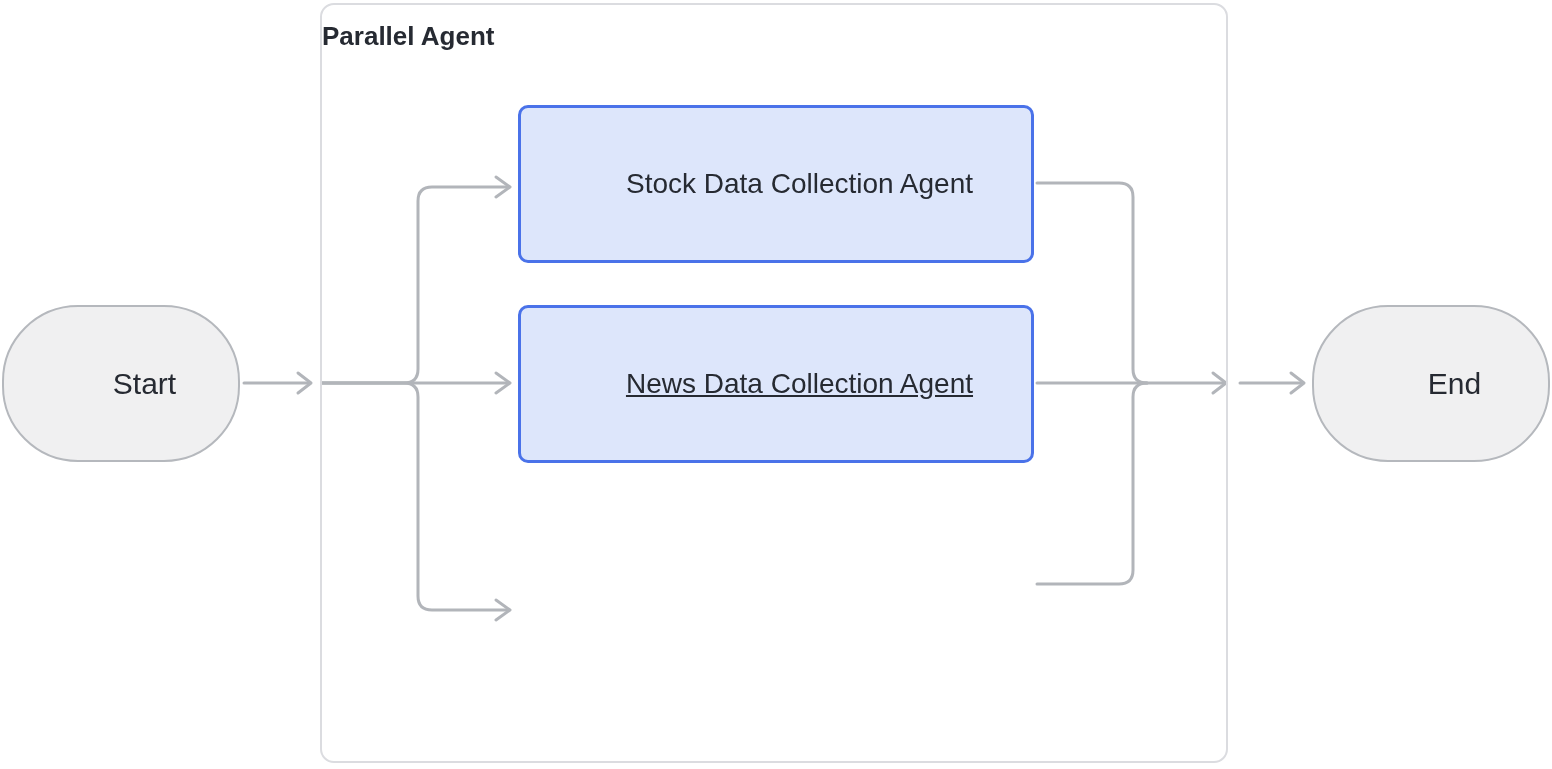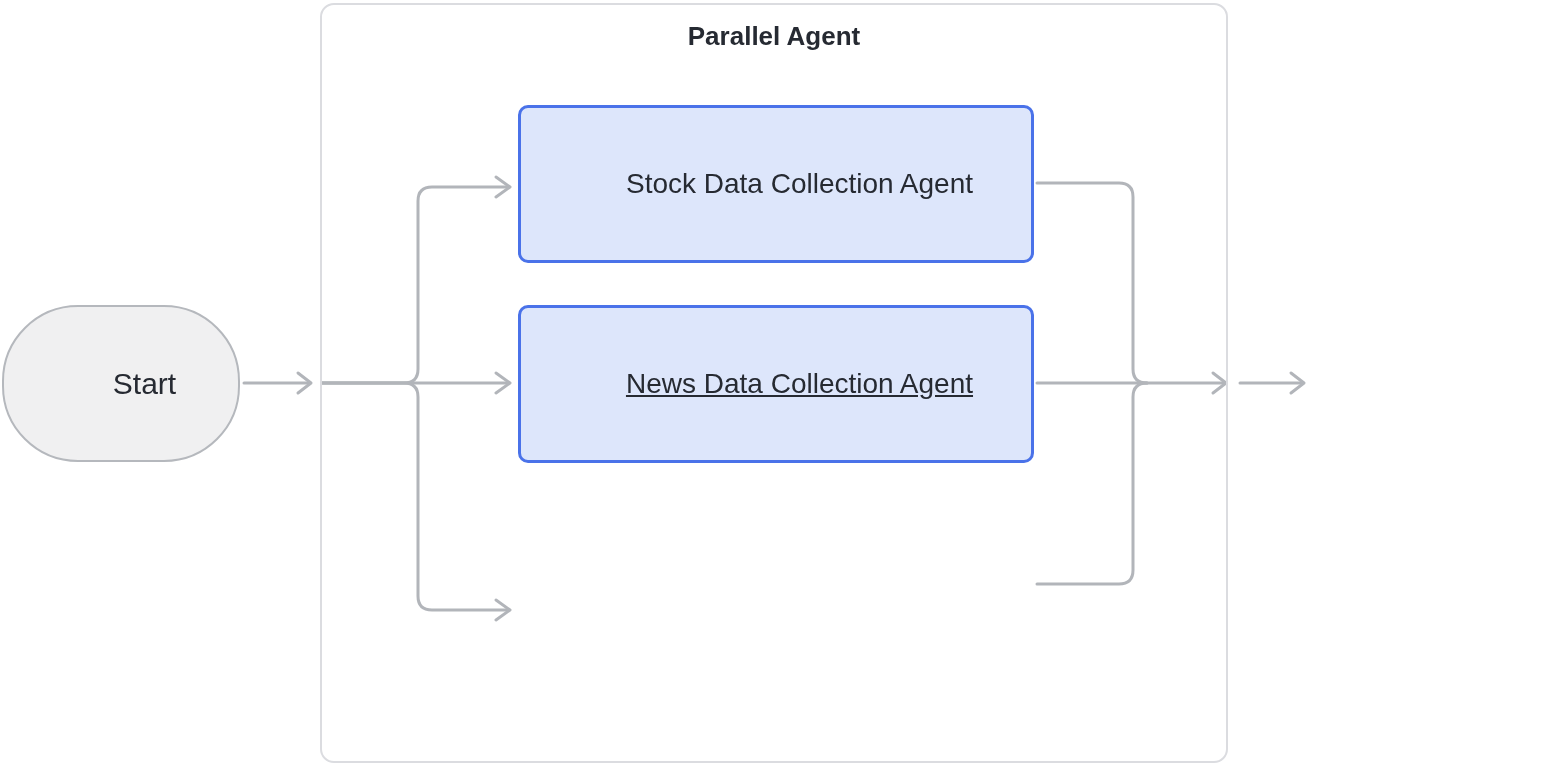--- a/index.html
+++ b/index.html
@@ -26,21 +26,21 @@
   }
   .start-node{left:2px;top:305px;}
   .end-node{left:1312px;top:305px;}
   .group{
     position:absolute;left:320px;top:3px;width:908px;height:760px;
     box-sizing:border-box;background:transparent;
     border:2px solid var(--group-border,#dbdce0);
     border-radius:14px;
   }
   .group-title{
-    margin-top:16px;text-align:center;
+    margin-top:16px;
     font-size:26px;font-weight:700;color:var(--text,#22262d);
   }
   .agent{
     left:518px;width:516px;height:158px;
     background:var(--agent-fill,#dde6fb);
     border:3px solid var(--agent-border,#4a72e9);
     border-radius:10px;font-size:28px;
   }
   .agent-1{top:105px;}
   .agent-2{top:305px;text-decoration:underline;}
@@ -100,14 +100,17 @@
     <span>Start</span>
   </div>
 
   <div class="node agent agent-1">
     <span>Stock Data Collection Agent</span>
   </div>
   <div class="node agent agent-2">
     <span>News Data Collection Agent</span>
   </div>
 
+  <div class="node terminal end-node">
+    <span>End</span>
+  </div>
 
 </div>
 
 </body></html>

